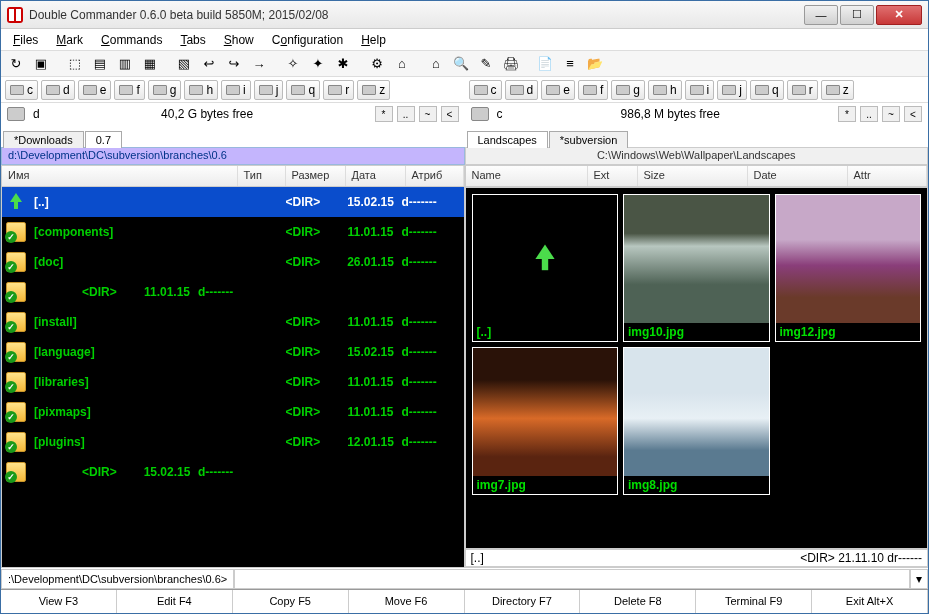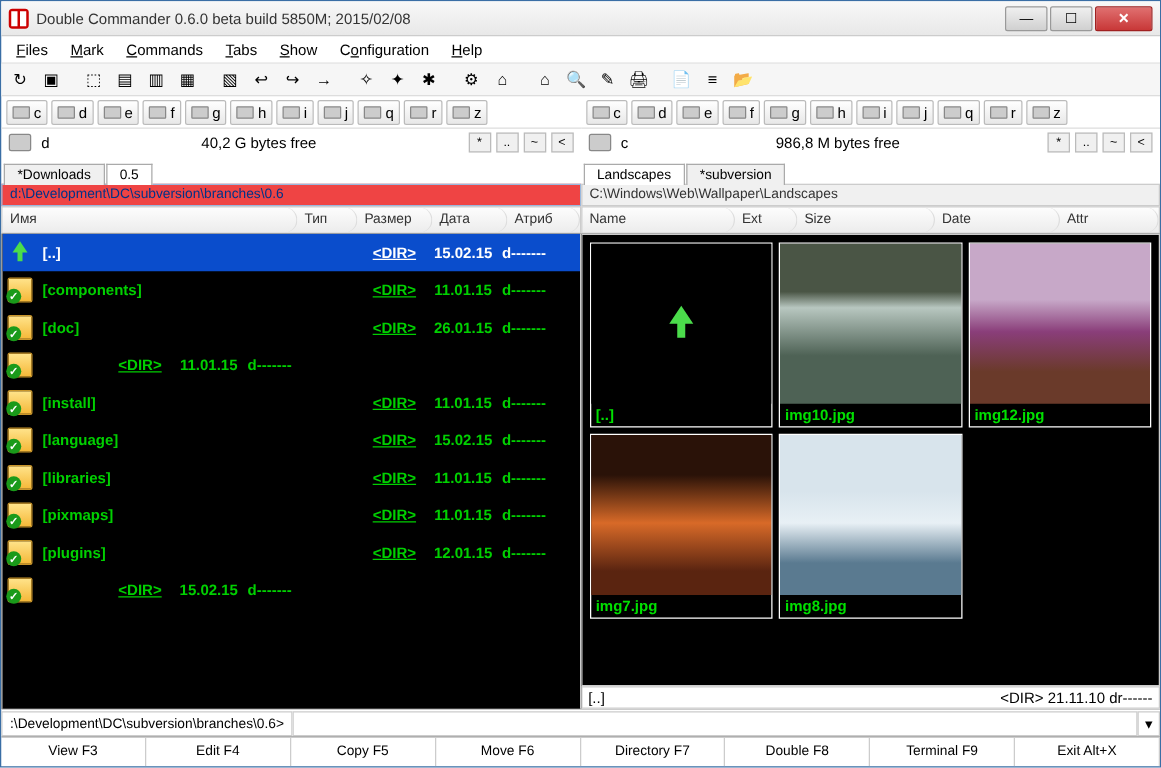--- a/index.html
+++ b/index.html
@@ -38,43 +38,43 @@
 .navbtn { width: 18px; height: 16px; border: 1px solid #bbb; background: #f0f0f0; display: flex; align-items: center; justify-content: center; font-size: 10px; }
 
 
 .tabrows { display: flex; }
 .tabrow { flex: 1; display: flex; align-items: flex-end; height: 22px; padding-left: 2px; }
 .tab { border: 1px solid #aaa; border-bottom: none; padding: 2px 10px; background: #f0f0f0; margin-right: 1px; font-size: 11px; position: relative; bottom: -1px; }
 .tab.active { background: #fff; }
 
 
 .pathrows { display: flex; }
-.pathbar { flex: 1; height: 18px; background: #ef4444; color: #003388; padding: 1px 6px; font-size: 11px; border: 1px solid #99b8dd; }
-.pathbar.right { background: #f0f0f0; color: #333; border-color: #ccc; }
+.pathbar { flex: 1; height: 18px; background: #c4b5fd; color: #003388; padding: 1px 6px; font-size: 11px; border: 1px solid #99b8dd; }
+.pathbar.right { background: #f0f0f0; color: #333; border-color: #ccc; text-align: center; }
 
 
 .colhdrrows { display: flex; }
 .colhdr { flex: 1; display: flex; height: 22px; border: 1px solid #ccc; background: linear-gradient(#fdfdfd,#ececec); }
-.colhdr .ch { padding: 3px 6px; border-right: 1px solid #ddd; font-size: 11px; color: #333; border-radius: 10px; }
+.colhdr .ch { padding: 3px 6px; border-right: 1px solid #ddd; font-size: 11px; color: #333; }
 
 
 .panels { display: flex; flex: 1; min-height: 0; }
 .panel { flex: 1; display: flex; flex-direction: column; min-width: 0; }
 .panel.left .filelist { background: #000; color: #0f0; overflow-y: hidden; border-left: 1px solid #ccc; border-right: 1px solid #ccc; }
 .filerow { display: flex; align-items: center; height: 30px; padding: 0 4px; font-size: 12.5px; font-weight: bold; color: #00d000; }
 .filerow.sel { background: #0a4dcc; color: #fff; }
 .filerow .fico { width: 20px; height: 20px; margin-right: 8px; position: relative; }
 .folder-ico { background: linear-gradient(#ffe38a,#f5b838); border: 1px solid #c9952a; border-radius: 2px; }
 .check-ico { position: absolute; bottom: -2px; left: -2px; width: 12px; height: 12px; background: #1a9a1a; border-radius: 50%; color: #fff; font-size: 9px; line-height: 12px; text-align: center; }
 .up-ico { width: 20px; height: 20px; position: relative; }
 .up-ico::before { content: ""; position: absolute; top: 1px; left: 4px; border-left: 6px solid transparent; border-right: 6px solid transparent; border-bottom: 9px solid #4bdc4b; }
 .up-ico::after { content: ""; position: absolute; top: 9px; left: 8px; width: 4px; height: 8px; background: #4bdc4b; }
 .filerow .c1 { flex: 1; white-space: nowrap; overflow: hidden; }
 .filerow .c2 { width: 48px; text-align: left; }
-.filerow .c3 { width: 60px; text-align: center; text-decoration: underline; }
+.filerow .c3 { width: 60px; text-align: left; }
 .filerow .c4 { width: 56px; text-align: center; padding-right: 6px; }
 .filerow .c5 { width: 58px; text-align: left; }
 
 
 .selstatus { height: 18px; border: 1px solid #ccc; padding: 1px 5px; font-size: 11px; background: #fff; }
 
 
 .thumbgrid { flex: 1; background: #000; padding: 6px; display: grid; grid-template-columns: repeat(3, 1fr); grid-auto-rows: 148px; gap: 5px; overflow: hidden; border: 1px solid #ccc; }
 .thumb { border: 1px solid #fff; display: flex; flex-direction: column; }
 .thumb .timg { flex: 1; display: flex; align-items: center; justify-content: center; background: #000; }
@@ -264,21 +264,21 @@
     <div class="navbtn">*</div>
     <div class="navbtn">..</div>
     <div class="navbtn">~</div>
     <div class="navbtn">&lt;</div>
   </div>
 </div>
 
 <div class="tabrows">
   <div class="tabrow" id="tabsL">
       <div class="tab">*Downloads</div>
-      <div class="tab active">0.5</div>
+      <div class="tab active">0.7</div>
     </div>
   <div class="tabrow" id="tabsR">
       <div class="tab active">Landscapes</div>
       <div class="tab">*subversion</div>
     </div>
 </div>
 
 <div class="pathrows">
   <div class="pathbar">d:\Development\DC\subversion\branches\0.6</div>
   <div class="pathbar right">C:\Windows\Web\Wallpaper\Landscapes</div>
@@ -449,16 +449,16 @@
   <input class="cmdinput" style="">
   <div class="carrow">▾</div>
 </div>
 
 <div class="fkeys" id="fkeys">
     <div class="fkey">View F3</div>
     <div class="fkey">Edit F4</div>
     <div class="fkey">Copy F5</div>
     <div class="fkey">Move F6</div>
     <div class="fkey">Directory F7</div>
-    <div class="fkey">Double F8</div>
+    <div class="fkey">Delete F8</div>
     <div class="fkey">Terminal F9</div>
     <div class="fkey">Exit Alt+X</div>
   </div>
 
 </body></html>

